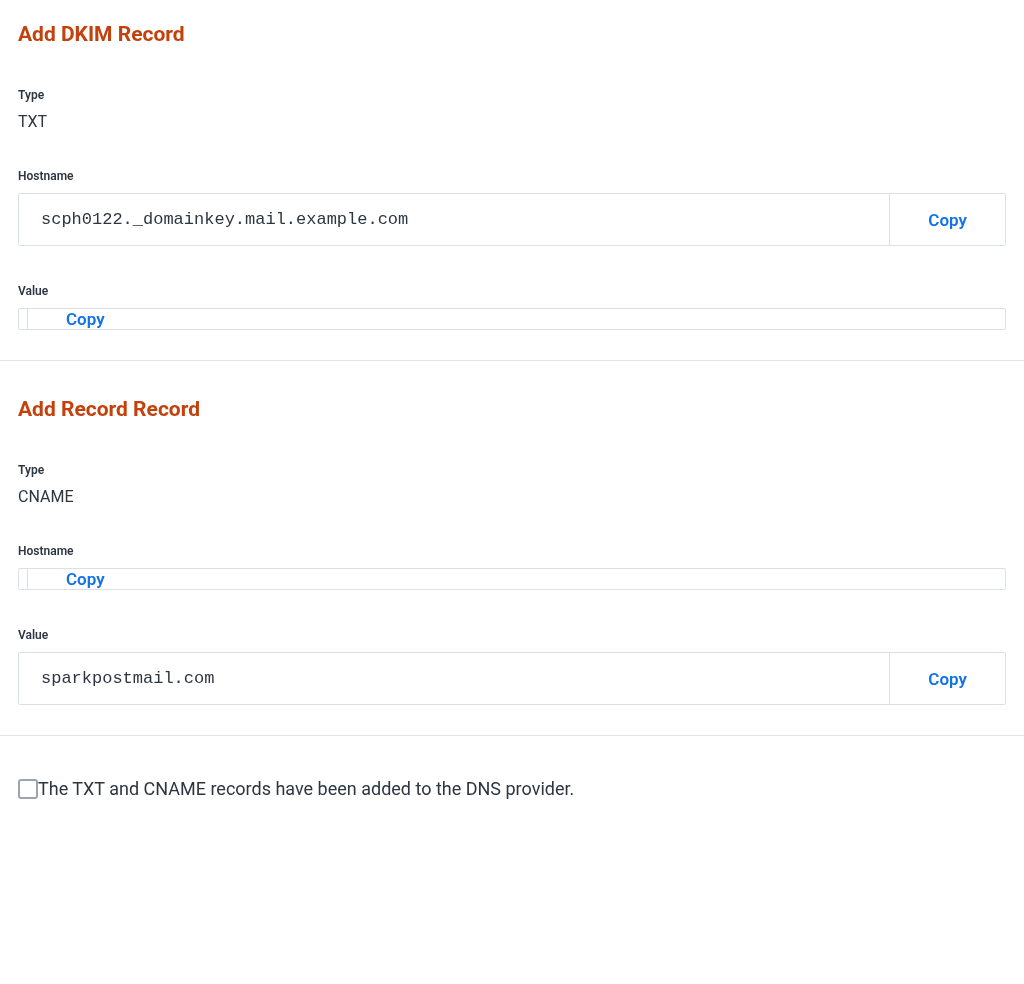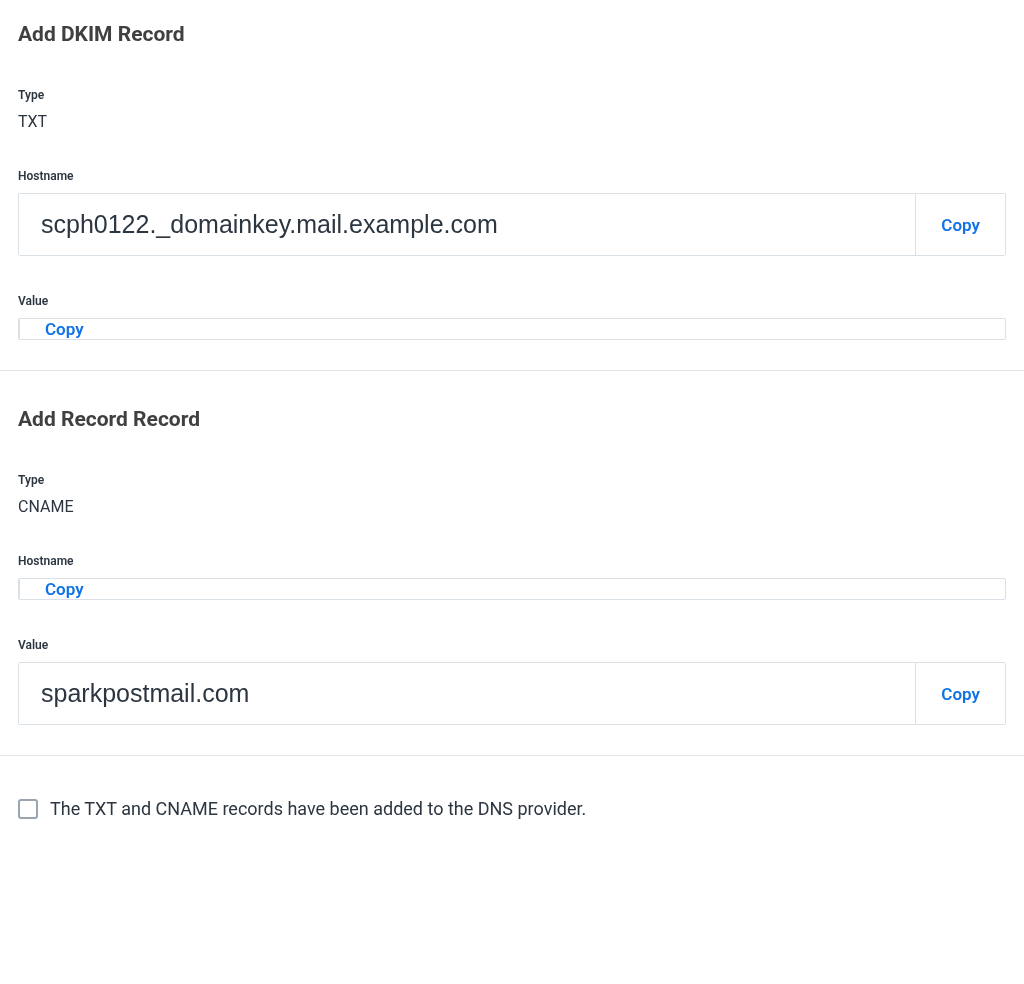--- a/index.html
+++ b/index.html
@@ -13,21 +13,21 @@
       padding: 22px 18px;
       width: 1024px;
       color: #2c3641;
     }
     .section {
       padding-bottom: 30px;
     }
     .section-title {
       font-size: 21px;
       font-weight: 700;
-      color: #404040;
+      color: #c2410c;
       margin-bottom: 42px;
     }
     .field {
       margin-bottom: 38px;
     }
     .field:last-child {
       margin-bottom: 0;
     }
     .field-label {
       font-size: 12px;
@@ -46,50 +46,51 @@
       align-items: stretch;
       border: 1px solid #d9e0e6;
       border-radius: 2px;
       overflow: hidden;
       margin-top: 8px;
     }
     .copy-input {
       flex: 1;
       border: none;
       padding: 16px 22px;
-      font-size: 25px;
+      font-size: 17px;
       color: #2c3641;
       background: #fff;
       outline: none;
-      font-family: Liberation Sans, sans-serif;
+      font-family: Liberation Mono, monospace;
       min-width: 0;
       white-space: nowrap;
       overflow: hidden;
       text-overflow: clip;
     }
     .copy-button {
       border: none;
       border-left: 1px solid #d9e0e6;
       background: #fff;
       color: #1273e6;
       font-size: 17px;
       font-weight: 600;
-      padding: 0 25px;
+      padding: 0 38px;
       cursor: pointer;
       font-family: inherit;
+      margin-left: 8px;
     }
     .divider {
       border: none;
       border-top: 1px solid #e1e6eb;
       margin: 0 -18px 36px -18px;
     }
     .confirm-row {
       display: flex;
       align-items: center;
-      gap: 12px;
+      gap: 0;
       padding-top: 6px;
     }
     .checkbox {
       width: 20px;
       height: 20px;
       border: 2px solid #9aa5b1;
       border-radius: 3px;
       background: #fff;
       cursor: pointer;
       flex-shrink: 0;

